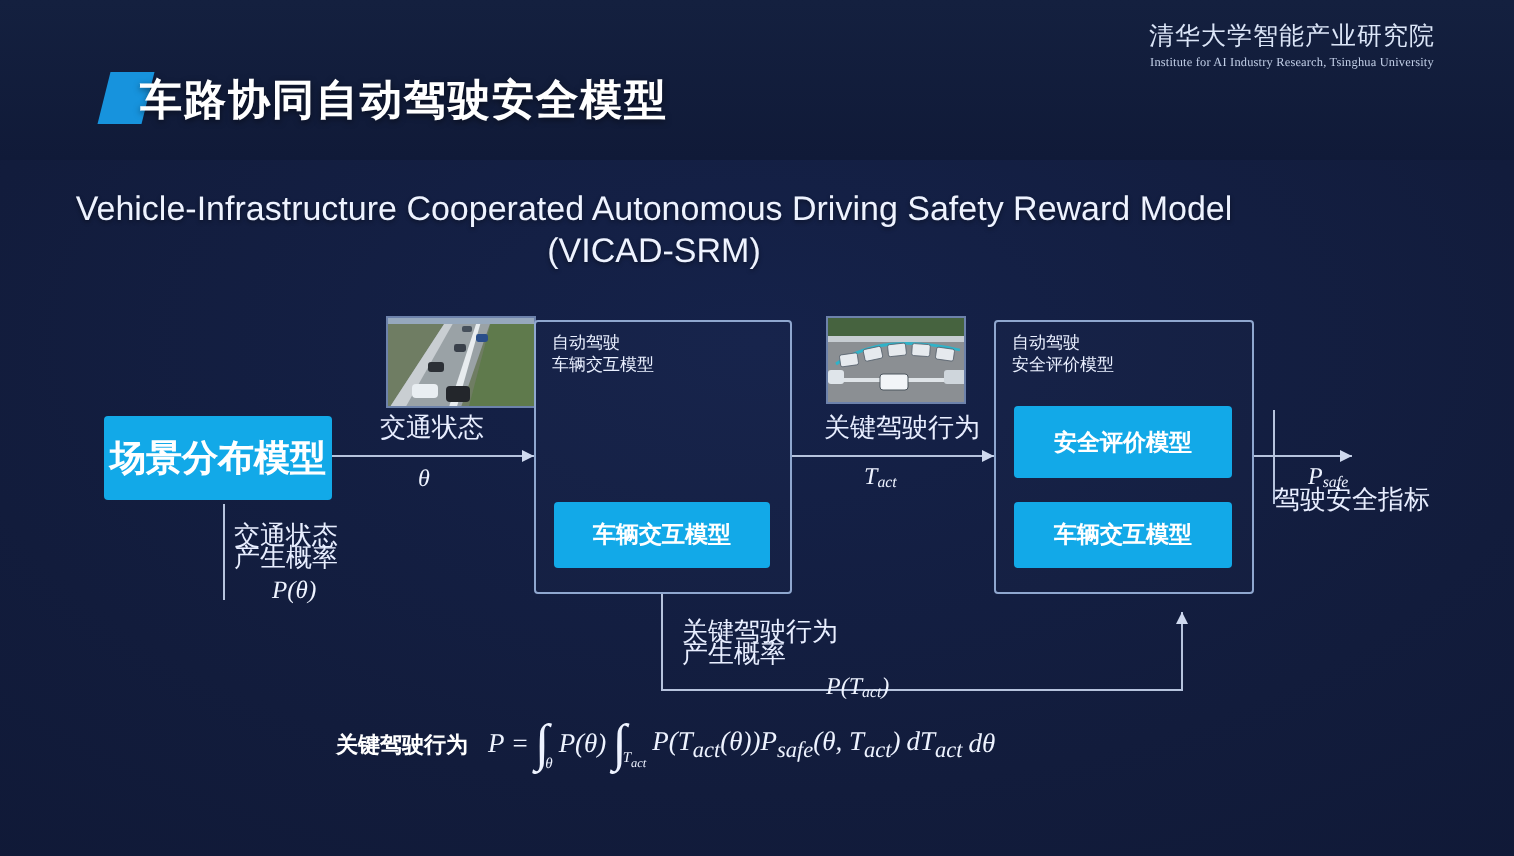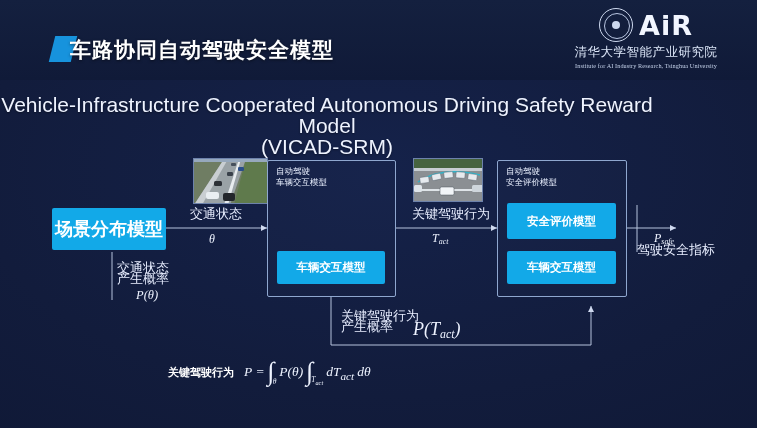--- a/index.html
+++ b/index.html
@@ -76,21 +76,21 @@
     margin-top: 1px;
     font-size: 6.2px; color: #c3d0e8; letter-spacing: .1px;
     white-space: nowrap;
     font-family: "Liberation Serif", serif;
   }
 
   
   #subtitle {
     position: absolute; left: 0; top: 94px; width: 654px;
     text-align: center; color: #eef3ff;
-    font-size: 21px; line-height: 21px;
+    font-size: 17px; line-height: 21px;
     font-family: "Liberation Sans", sans-serif;
     text-shadow: 0 1px 2px rgba(0,0,0,.4);
   }
 
   
   #diagram { position: absolute; left: 0; top: 0; width: 757px; height: 428px; }
   #wires { position: absolute; left: 0; top: 0; width: 757px; height: 428px; }
 
   .node {
     position: absolute;
@@ -151,24 +151,20 @@
 
 <div id="slide">
 
   <div id="header">
     <div id="title-wrap">
       <span id="title-accent"></span>
       <span id="title-text">车路协同自动驾驶安全模型</span>
     </div>
 
     <div id="logo">
-      <div id="logo-row">
-        <span id="logo-seal"></span>
-        <span id="logo-air">AiR</span>
-      </div>
       <div id="logo-cn">清华大学智能产业研究院</div>
       <div id="logo-en">Institute for AI Industry Research,  Tsinghua University</div>
     </div>
   </div>
 
   <div id="subtitle">
     <div>Vehicle-Infrastructure Cooperated Autonomous Driving Safety Reward Model</div>
     <div>(VICAD-SRM)</div>
   </div>
 
@@ -268,36 +264,37 @@
     <div class="math" style="left:654px; top:231px; font-size:12px;">
       <span>P</span><sub>safe</sub>
     </div>
 
     <div class="lbl" style="left:117px; top:262px;">交通状态
 产生概率</div>
     <div class="math" style="left:136px; top:288px; font-size:12.5px;">P(θ)</div>
 
     <div class="lbl" style="left:341px; top:310px;">关键驾驶行为
 产生概率</div>
-    <div class="math" style="left:413px; top:319px; font-size:18px;">
+    <div class="math" style="left:413px; top:336px; font-size:12px;">
       <span>P(T</span><sub>act</sub><span>)</span>
     </div>
 
     <div id="formula-row">
       <span id="formula-label">关键驾驶行为</span>
       <span id="formula">
         <span>P  =</span>
         <span class="intg">
           <span class="sym">∫</span>
           <span class="lim">θ</span>
         </span>
         <span>P(θ)</span>
         <span class="intg">
           <span class="sym">∫</span>
           <span class="lim"><span>T</span><sub>act</sub></span>
         </span>
+        <span><span>P(T</span><sub>act</sub><span>(θ))P</span><sub>safe</sub><span>(θ, T</span><sub>act</sub><span>)</span></span>
         <span><span>dT</span><sub>act</sub></span>
         <span>dθ</span>
       </span>
     </div>
 
   </div>
 </div>
 
 </body></html>

